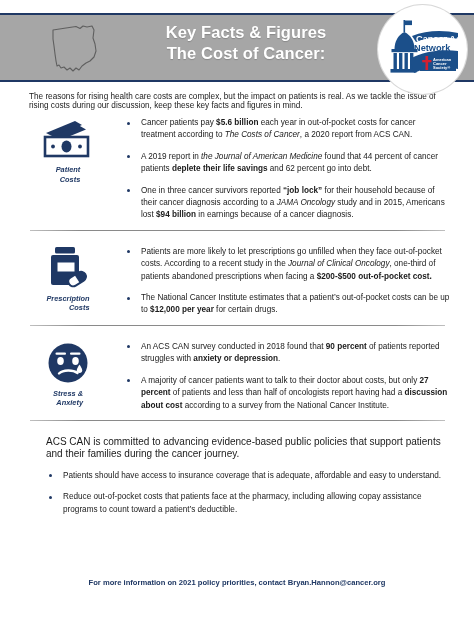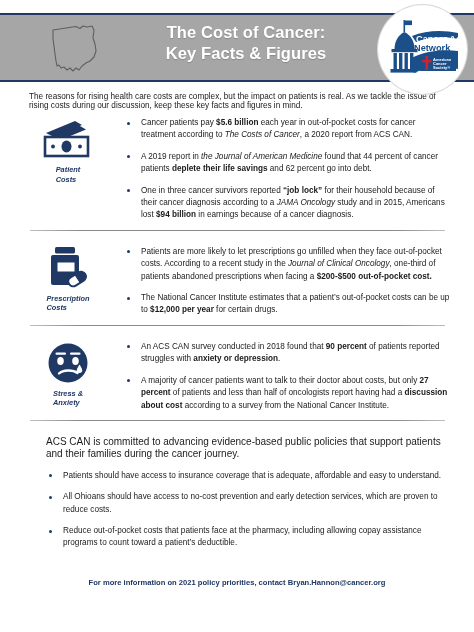--- a/index.html
+++ b/index.html
@@ -85,21 +85,21 @@
     align-items: center;
     padding-top: 6px;
   }
   .icon-art {
     width: 52px;
     height: 46px;
     display: block;
   }
   .icon-label {
     margin-top: 3px;
-    text-align: left;
+    text-align: right;
     font-style: italic;
     font-weight: bold;
     font-size: 7.4px;
     line-height: 9.5px;
     color: #1f3864;
   }
   .bullets {
     flex: 1;
     padding-top: 7px;
     padding-left: 6px;
@@ -157,22 +157,22 @@
 
 <div class="header">
 
   <svg class="ohio-outline" viewBox="0 0 58 57">
     <path d="M7 9 L20 7 L30 5.5 L34 7.5 L37 5 L41 6 L46 5 L48 9 L47 17 L49 23 L50 30 L48 36
              L44 40 L40 42 L36 45 L33 49 L30 47 L27 50 L24 47 L21 49 L18 46 L15 47 L13 44
              L11 45 L10 40 L9 33 L8 25 L7 18 Z" fill="none" stroke="#5f5f5f" stroke-width="1.1" stroke-linejoin="round"></path>
   </svg>
 
   <div class="header-title">
+    <span class="line">Key Facts &amp; Figures</span>
     <span class="line">The Cost of Cancer:</span>
-    <span class="line">Key Facts &amp; Figures</span>
   </div>
 
   <div class="logo-circle">
     <svg viewBox="0 0 89 89" width="89" height="89">
 
       <rect x="25.5" y="15" width="1.6" height="12" fill="#1b4f8a"></rect>
       <rect x="27" y="15.5" width="7" height="4.6" fill="#1b4f8a"></rect>
 
       <path d="M26.3 27 C20 30 16.5 37 16.5 44 L36.5 44 C36.5 37 33 30 26.3 27 Z" fill="#1b4f8a"></path>
 
@@ -272,18 +272,17 @@
     <div class="bullet">A majority of cancer patients want to talk to their doctor about costs, but only <b>27 percent</b> of patients and less than half of oncologists report having had a <b>discussion about cost</b> according to a survey from the National Cancer Institute.</div>
   </div>
 </div>
 
 <div class="divider"></div>
 
 <div class="section">
   <div class="bullets">
     <div class="plain-para">ACS CAN is committed to advancing evidence-based public policies that support patients and their families during the cancer journey.</div>
     <div class="bullet">Patients should have access to insurance coverage that is adequate, affordable and easy to understand.</div>
-    <div class="bullet">All Ohioans should have access to no-cost prevention and early detection services, which are proven to reduce costs.</div>
     <div class="bullet">Reduce out-of-pocket costs that patients face at the pharmacy, including allowing copay assistance programs to count toward a patient’s deductible.</div>
   </div>
 </div>
 
 <div class="footer">For more information on 2021 policy priorities, contact Bryan.Hannon@cancer.org</div>
 
 </body></html>

